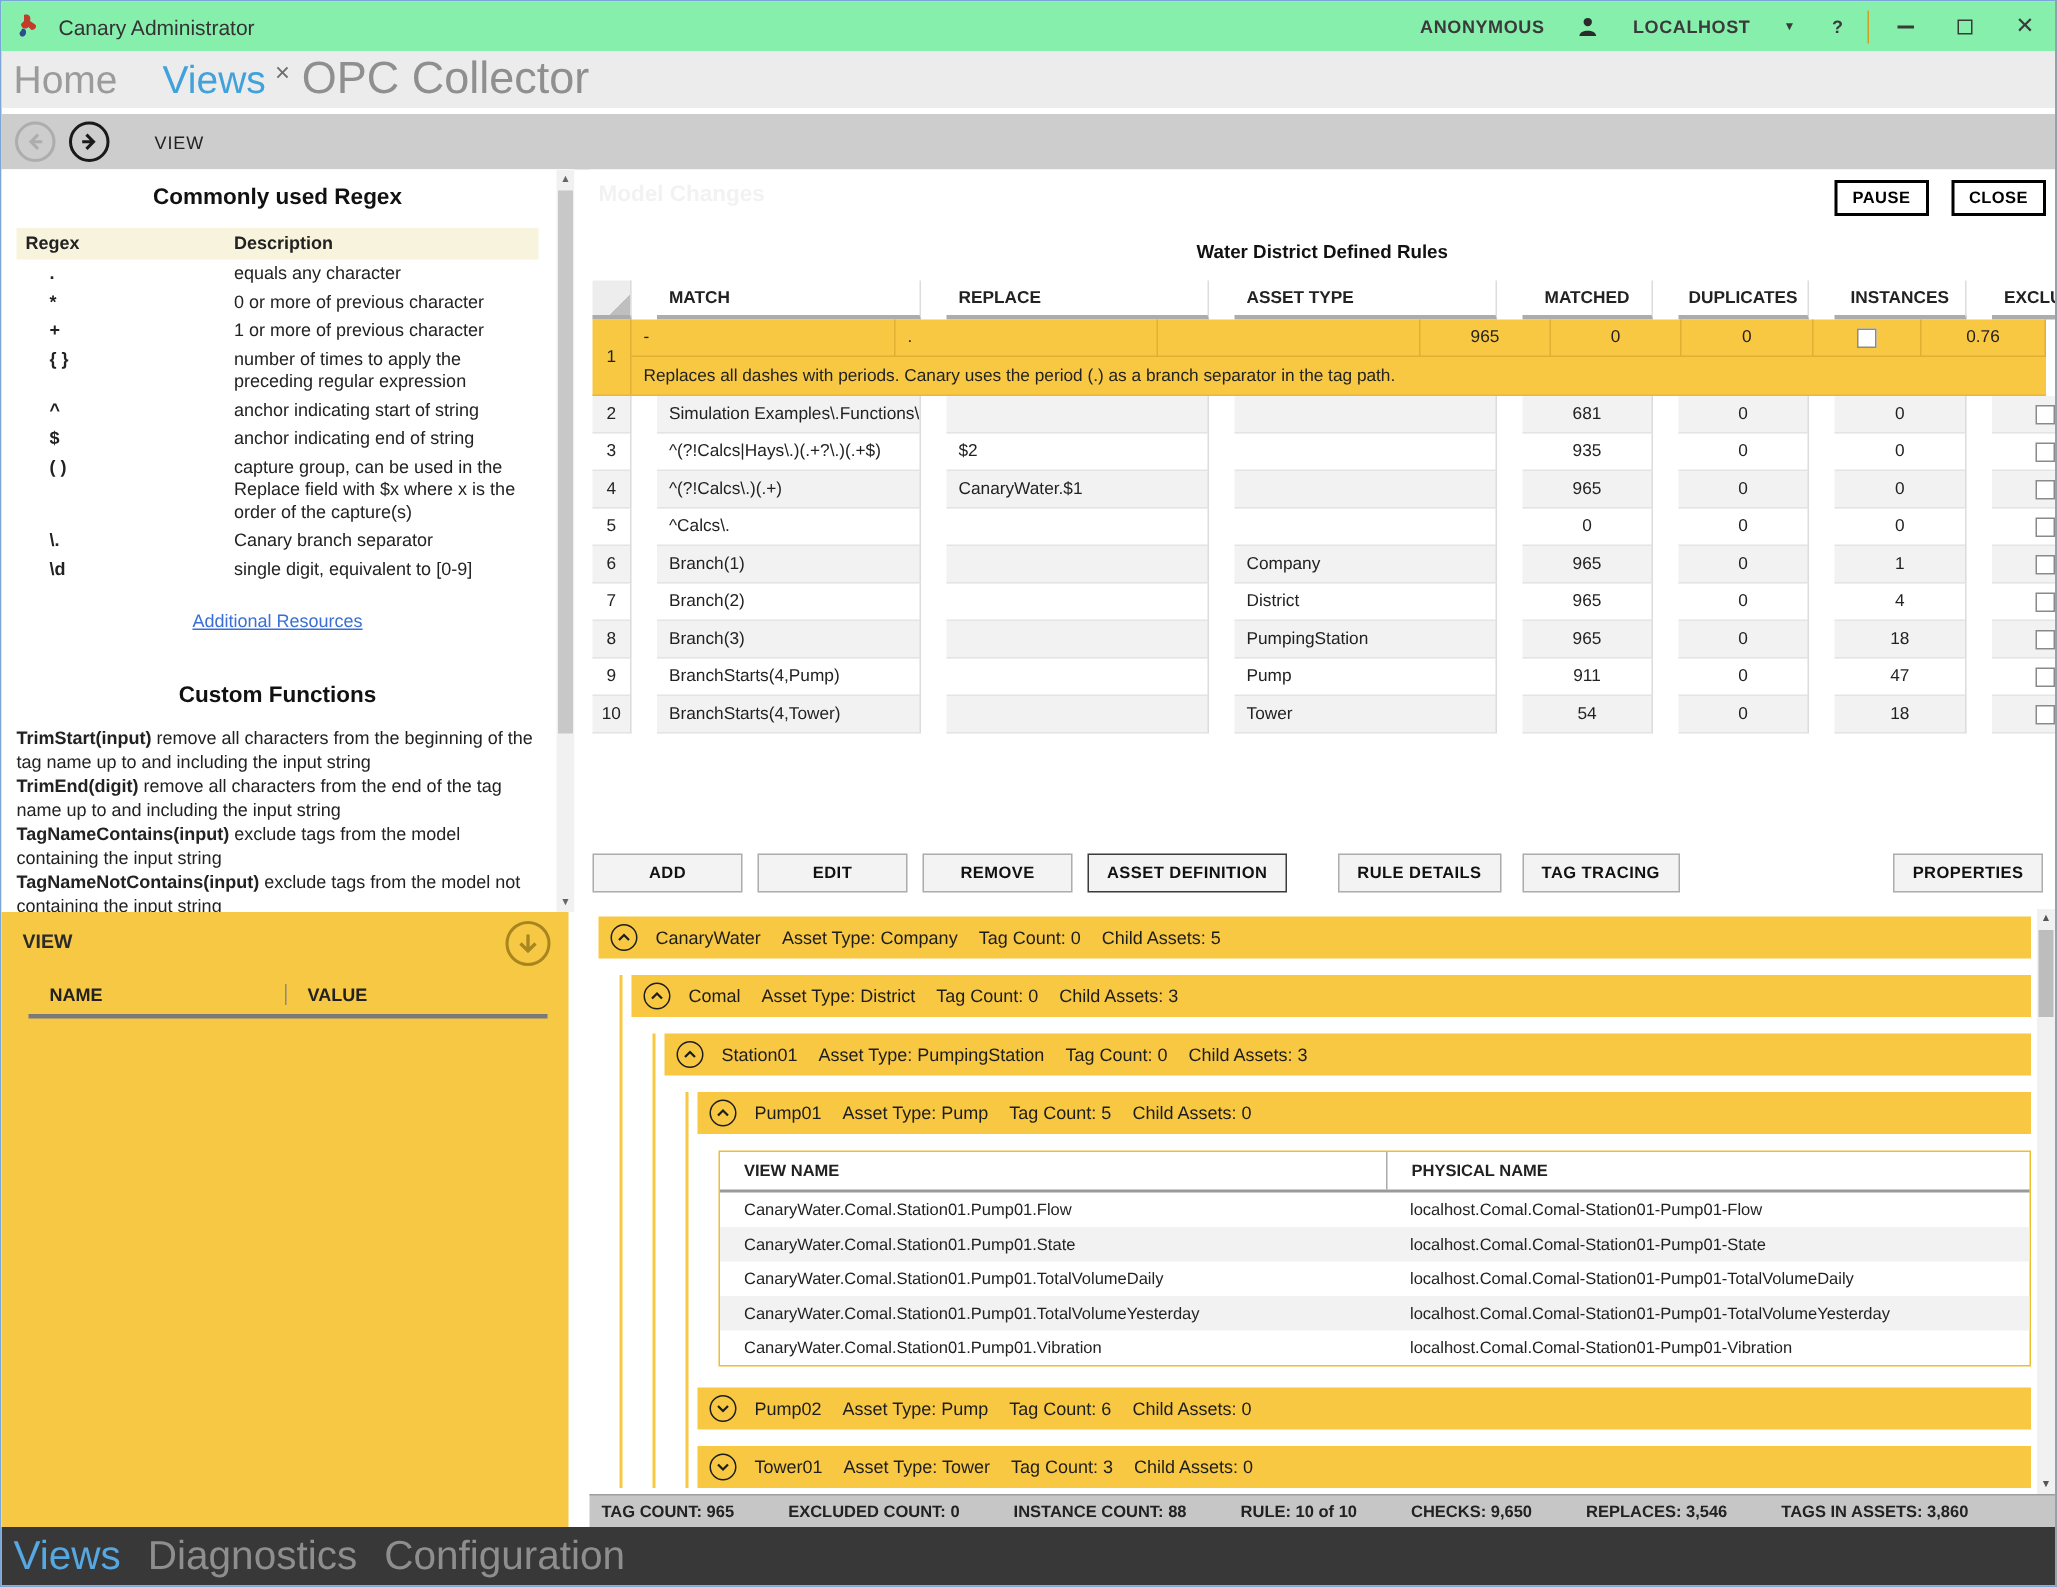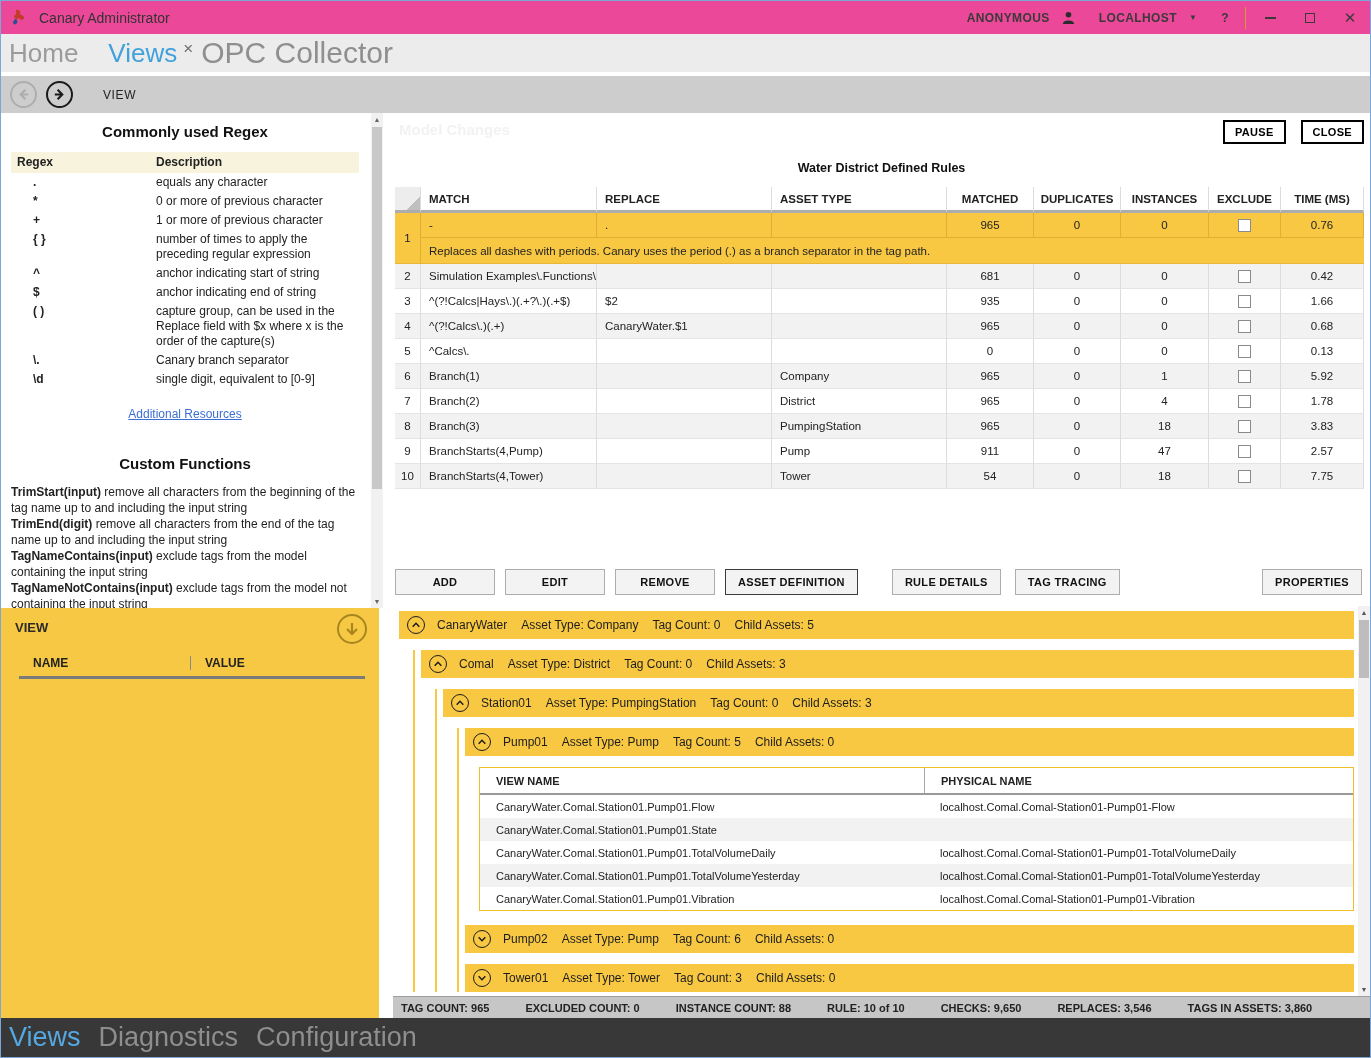--- a/index.html
+++ b/index.html
@@ -2,27 +2,27 @@
 <html><head>
 <meta charset="utf-8">
 <style>
   * { box-sizing: border-box; }
   html,body { margin:0; padding:0; background:#555; }
   body { font-family:"Liberation Sans", sans-serif; }
   .window { position:relative; width:1371px; height:1058px; background:#fff; overflow:hidden;
             border:1px solid #7aa7d7; }
 
   
-  .titlebar { position:absolute; top:0; left:0; right:0; height:33px; background:#ec4899;
+  .titlebar { position:absolute; top:0; left:0; right:0; height:33px; background:#86efac;
               display:flex; align-items:center; color:#2b2b2b; }
   .logo { width:20px; height:20px; margin:0 10px 0 8px; }
   .app-title { font-size:14px; color:#333; }
   .tb-right { margin-left:auto; display:flex; align-items:center; gap:0; }
   .tb-item { font-size:12px; font-weight:bold; letter-spacing:.4px; color:#3a3a3a;
-             display:flex; align-items:center; gap:12px; padding:0 12px; }
+             display:flex; align-items:center; gap:22px; padding:0 12px; }
   .person { width:13px; height:13px; }
   .caret { font-size:8px; color:#3a3a3a; }
   .tb-sep { width:1px; height:22px; background:#cf9f22; margin:0 4px; }
   .winbtn { width:40px; height:33px; display:flex; align-items:center; justify-content:center; color:#3a3a3a; }
   .min-glyph { display:block; width:11px; height:2px; background:#3a3a3a; }
   .max-glyph { display:block; width:10px; height:10px; border:1.5px solid #3a3a3a; }
   .close-glyph { font-size:15px; line-height:1; }
 
   
   .tabrow { position:absolute; top:33px; left:0; right:0; height:38px; background:#ECECEC;
@@ -74,21 +74,21 @@
   
   .right { position:absolute; left:392px; top:112px; right:0; bottom:39px; background:#fff; }
   .model-title { position:absolute; top:8px; left:6px; font-size:15px; font-weight:bold; color:#f2f2f2; }
   .topbtns { position:absolute; top:7px; right:6px; display:flex; gap:5px; }
   .blackbtn { background:#fff; border:2px solid #000; font-weight:bold; font-size:11px;
               padding:4px 10px; color:#000; letter-spacing:.3px;margin-left:10px; }
   .rules-title { position:absolute; top:48px; left:0; right:0; text-align:center;
                  font-size:12.5px; font-weight:bold; color:#111; }
 
   .rules-table { position:absolute; top:74px; left:2px; right:6px; font-size:11.5px; color:#222; }
-  .rrow { display:grid; grid-template-columns:26px 176px 175px 175px 87px 87px 88px 72px 1fr; }
+  .rrow { display:grid; grid-template-columns:26px 176px 175px 175px 87px 87px 88px 72px 1fr;gap:17px; }
   .rrow > div { border-right:1px solid #DCDCDC; border-bottom:1px solid #E4E4E4;
                 display:flex; align-items:center; height:25px; overflow:hidden; white-space:nowrap; }
   .rrow > div.tl { padding-left:8px; }
   .rrow > div.ctr { justify-content:center; }
   .hdr > div { font-weight:bold; border-bottom:3px solid #ACACAC; height:26px; background:#fff; }
   .hdr > div.corner { background:#EDEDED; background-image:linear-gradient(135deg, transparent 72%, #BFBFBF 72%); }
   .alt > div { background:#F2F2F2; }
   .cb { width:13px; height:13px; border:1px solid #8a8a8a; background:#fff; }
   .selrow { display:flex; background:#F8C843; border-bottom:1px solid #E9B63A; }
   .selrow .num { width:26px; display:flex; align-items:center; justify-content:center;
@@ -502,20 +502,21 @@
               <div class="tt-hdr">
                 <span>VIEW NAME</span>
                 <span>PHYSICAL NAME</span>
               </div>
               <div class="tt-row">
                   <span>CanaryWater.Comal.Station01.Pump01.Flow</span>
                   <span>localhost.Comal.Comal-Station01-Pump01-Flow</span>
                 </div>
               <div class="tt-row alt">
                   <span>CanaryWater.Comal.Station01.Pump01.State</span>
+                  <span>localhost.Comal.Comal-Station01-Pump01-State</span>
                 </div>
               <div class="tt-row">
                   <span>CanaryWater.Comal.Station01.Pump01.TotalVolumeDaily</span>
                   <span>localhost.Comal.Comal-Station01-Pump01-TotalVolumeDaily</span>
                 </div>
               <div class="tt-row alt">
                   <span>CanaryWater.Comal.Station01.Pump01.TotalVolumeYesterday</span>
                   <span>localhost.Comal.Comal-Station01-Pump01-TotalVolumeYesterday</span>
                 </div>
               <div class="tt-row">

